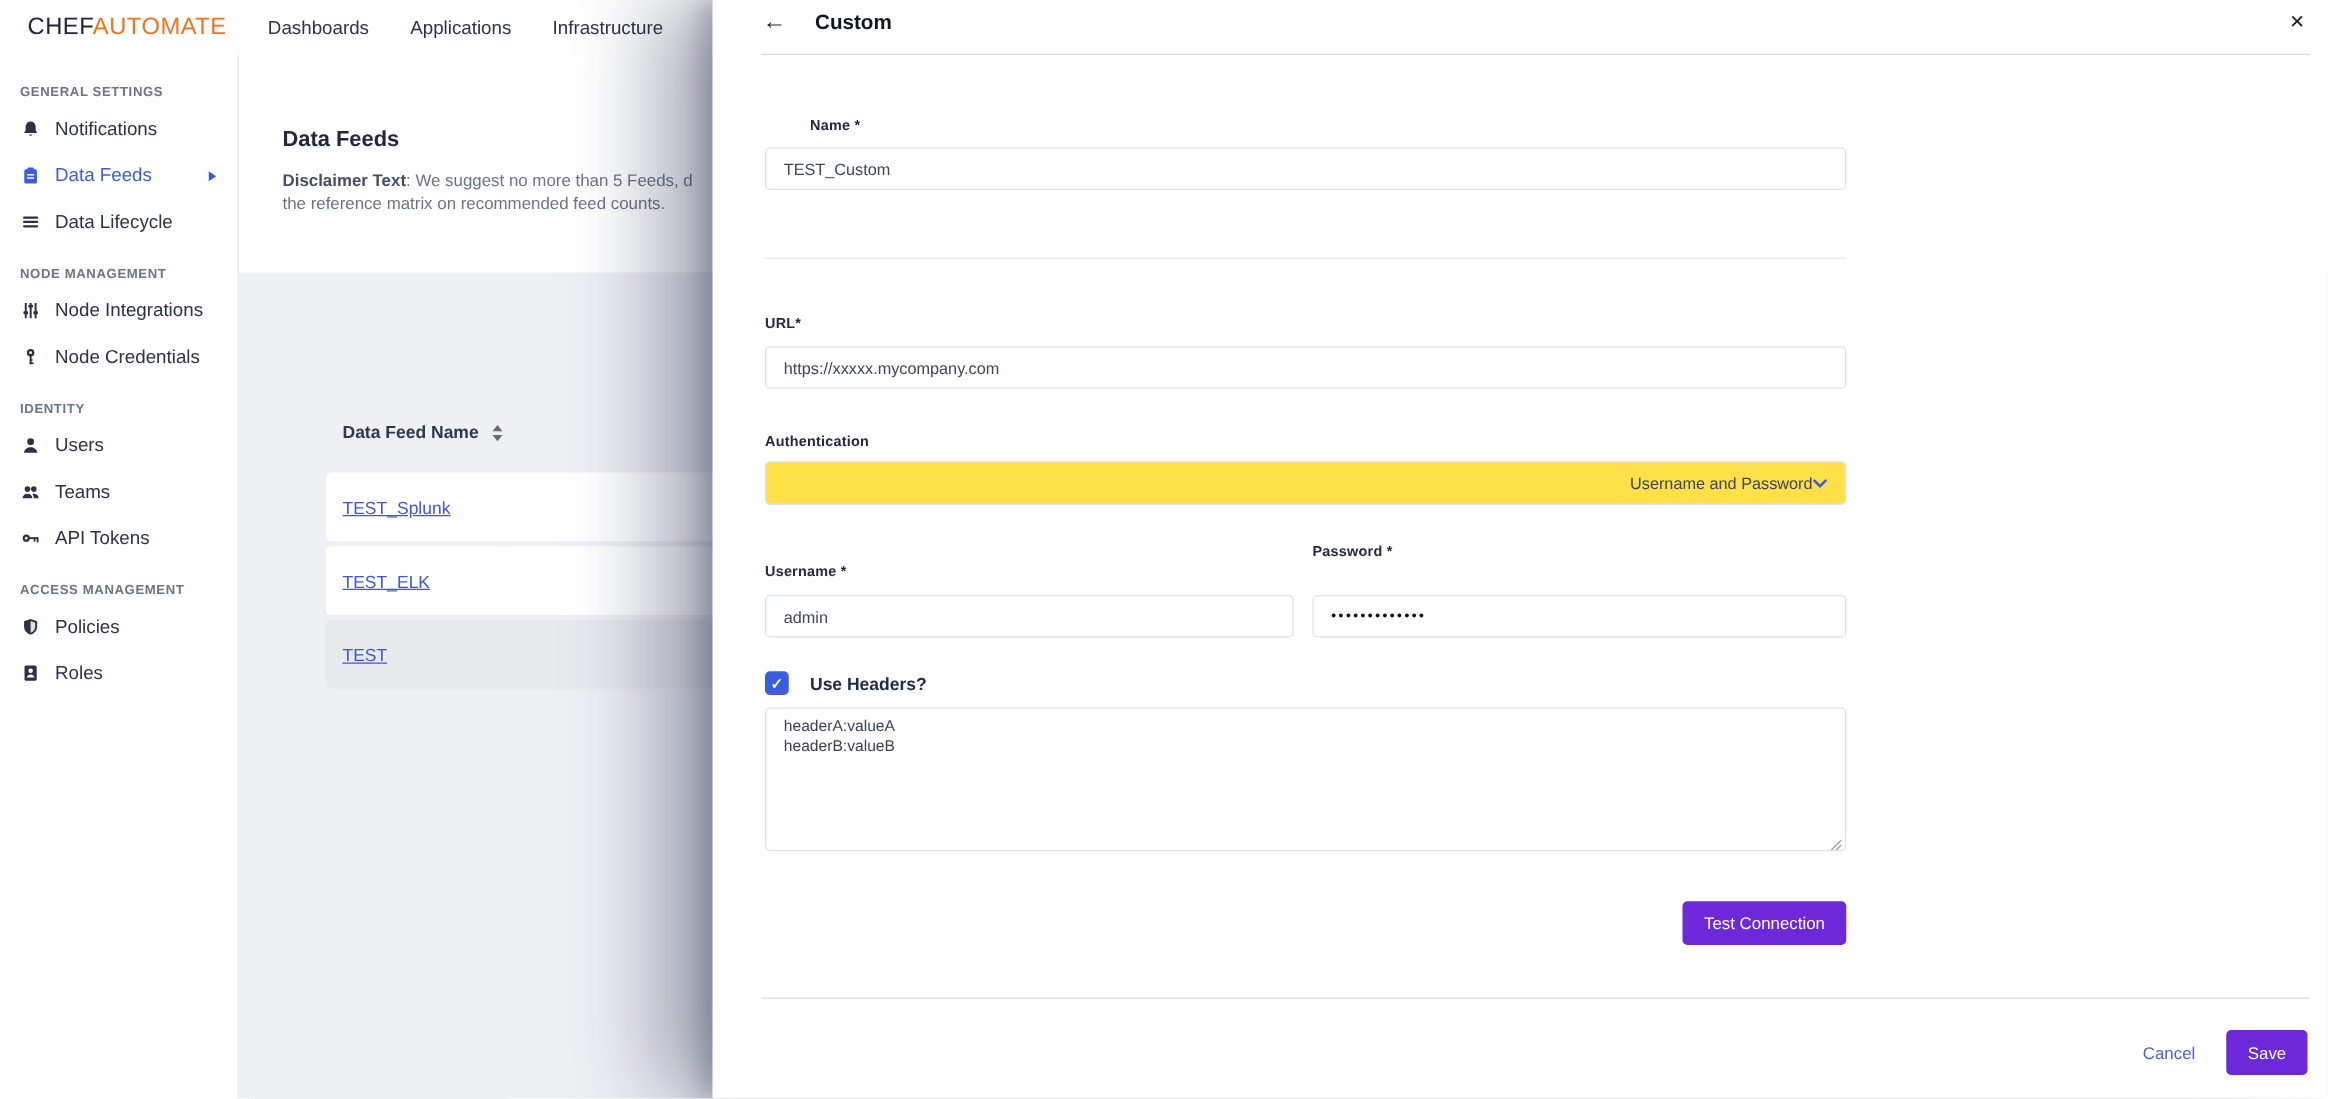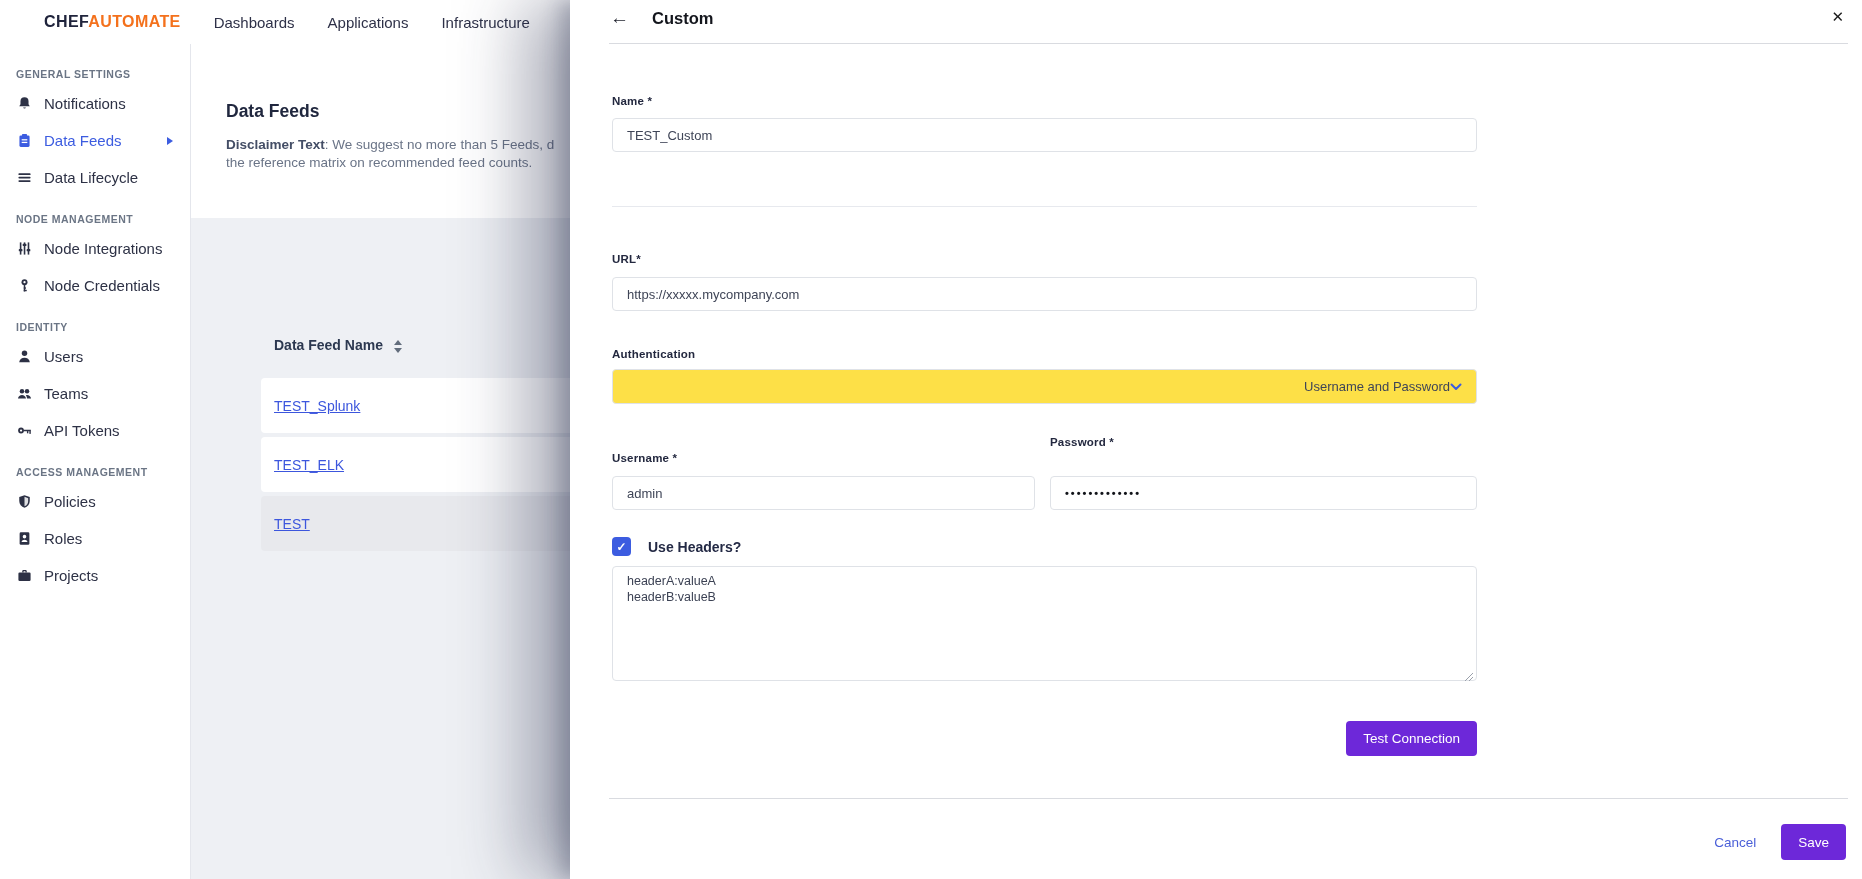--- a/index.html
+++ b/index.html
@@ -2,21 +2,21 @@
 <html><head>
 <meta charset="utf-8">
 <style>
   * { margin:0; padding:0; box-sizing:border-box; }
   html,body { background:#fff; }
   body { font-family:"Liberation Sans", sans-serif; }
   .stage { position:relative; width:1862px; height:879px; overflow:hidden; background:#fff; }
 
   
   .topbar { position:absolute; top:0; left:0; right:0; height:44px; background:#fff; display:flex; align-items:center; z-index:1; }
-  .logo { margin-left:44px; font-size:16px; font-weight:700; letter-spacing:.4px; cursor:pointer; white-space:nowrap; }
+  .logo { margin-left:22px; font-size:19px; font-weight:400; letter-spacing:.4px; cursor:pointer; white-space:nowrap; }
   .logo .chef { color:#20243c; }
   .logo .automate { color:#f4711c; }
   .topnav { display:flex; margin-left:33px; gap:33px; }
   .topnav-item { font-size:15px; color:#2e3148; cursor:pointer; }
 
   
   .sidebar { position:absolute; top:44px; left:0; width:191px; bottom:0; background:#fff; border-right:1px solid #e4e6ec; padding-top:22px; z-index:1; }
   .sec-header { margin:17px 0 5px 16px; font-size:10.5px; font-weight:600; letter-spacing:.5px; color:#6b7585; }
   .sec-header:first-child { margin-top:2px; }
   .side-item { display:flex; align-items:center; height:37px; padding-left:16px; font-size:15px; color:#2d3145; cursor:pointer; }
@@ -48,21 +48,21 @@
   .panel-title { position:absolute; left:82px; top:9px; font-size:16.5px; font-weight:700; color:#14161d; }
   .close-btn { position:absolute; right:18px; top:8px; font-size:15px; color:#1a1a1a; cursor:pointer; }
   .hline { position:absolute; left:39px; right:14px; height:1px; background:#d9dbe0; }
   .hline.top { top:43px; }
   .hline.bottom { top:798px; }
 
   .form { position:absolute; left:42px; top:0; width:865px; }
   .flabel { position:absolute; font-size:11.5px; font-weight:700; color:#23283f; letter-spacing:.2px; }
   .finput { position:absolute; height:34px; width:100%; border:1px solid #dfe2e7; border-radius:4px; padding:0 14px;
             font-size:13px; color:#3f4557; background:#fff; font-family:"Liberation Sans", sans-serif; outline:none; }
-  .lbl-name { top:95px; }  .inp-name { top:118px; }
+  .lbl-name { top:95px;margin-left:36px; }  .inp-name { top:118px; }
   .sec-div  { position:absolute; top:206px; left:0; width:100%; height:1px; background:#e7e9ee; }
   .lbl-url  { top:253px; } .inp-url { top:277px; }
   .lbl-auth { top:348px; }
   .select { position:absolute; top:369px; height:35px; width:100%; border:1px solid #dfe2e7; border-radius:4px;
             display:flex; align-items:center; justify-content:flex-end; padding:0 14px; font-size:13px; color:#3f4557; cursor:pointer; background:#fde047; }
   .chev { color:#3c5ce0; display:flex; }
   .lbl-user { top:452px; } .lbl-pass { top:436px; left:438px; }
   .inp-user { top:476px; width:423px; }
   .inp-pass { top:476px; left:438px; width:427px; font-size:11px; font-weight:900; letter-spacing:2px; color:#101218; }
   .chk-row { position:absolute; top:537px; display:flex; align-items:center; cursor:pointer; }
@@ -204,29 +204,20 @@
     <div class="side-item">
       <span class="icn">
         <svg width="15" height="15" viewBox="0 0 16 16" fill="currentColor">
             <rect x="2.8" y="1.4" width="10.4" height="13.2" rx="1.4"></rect>
             <circle cx="8" cy="6" r="1.9" fill="#fff"></circle>
             <path d="M4.7 11.8c.4-1.7 1.8-2.6 3.3-2.6s2.9.9 3.3 2.6z" fill="#fff"></path>
           </svg>
       </span>
       <span>Roles</span>
     </div>
-    <div class="side-item">
-      <span class="icn">
-        <svg width="15" height="15" viewBox="0 0 16 16" fill="currentColor">
-            <rect x="1.5" y="4.8" width="13" height="9" rx="1.3"></rect>
-            <path d="M5.6 4.8V3.4c0-.7.6-1.3 1.3-1.3h2.2c.7 0 1.3.6 1.3 1.3v1.4H9V3.5H7v1.3z"></path>
-          </svg>
-      </span>
-      <span>Projects</span>
-    </div>
   </div>
 
   <div class="main">
     <div class="main-header">
       <div class="main-title">Data Feeds</div>
       <div class="disclaimer">
         <div><b>Disclaimer Text</b><span>: We suggest no more than 5 Feeds, d</span></div>
         <div>the reference matrix on recommended feed counts.</div>
       </div>
     </div>

